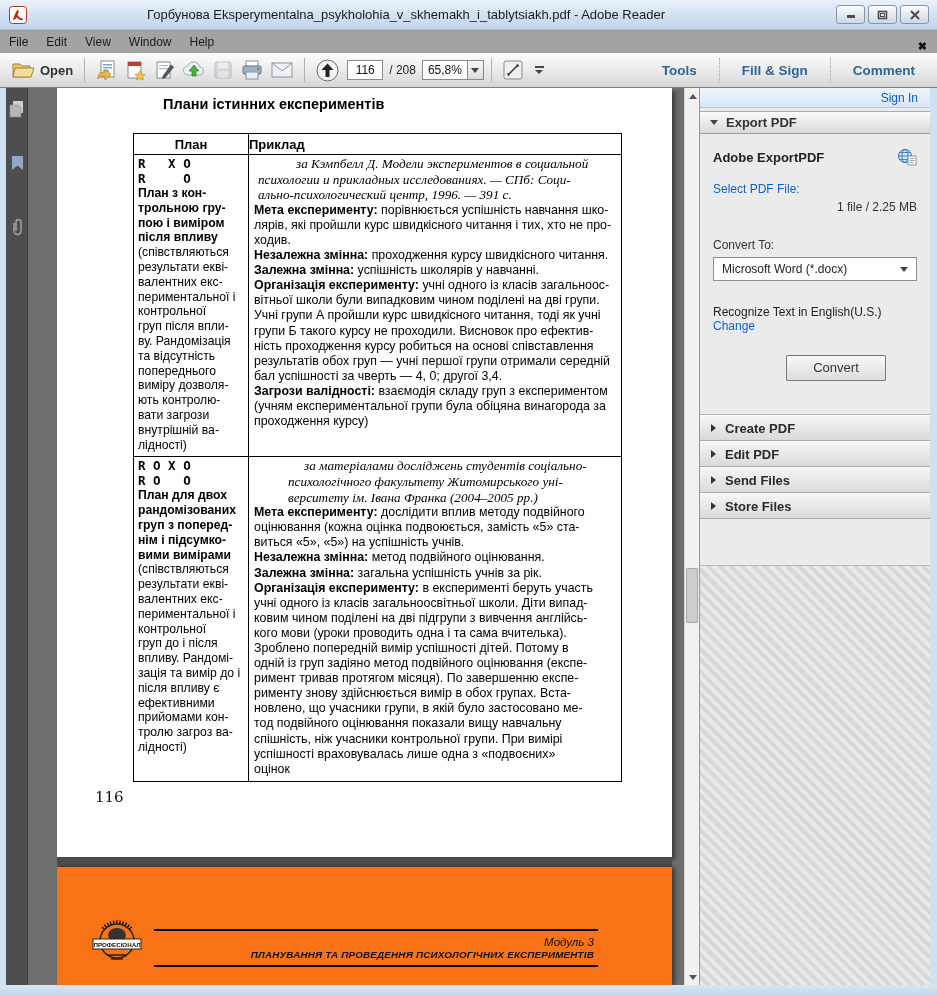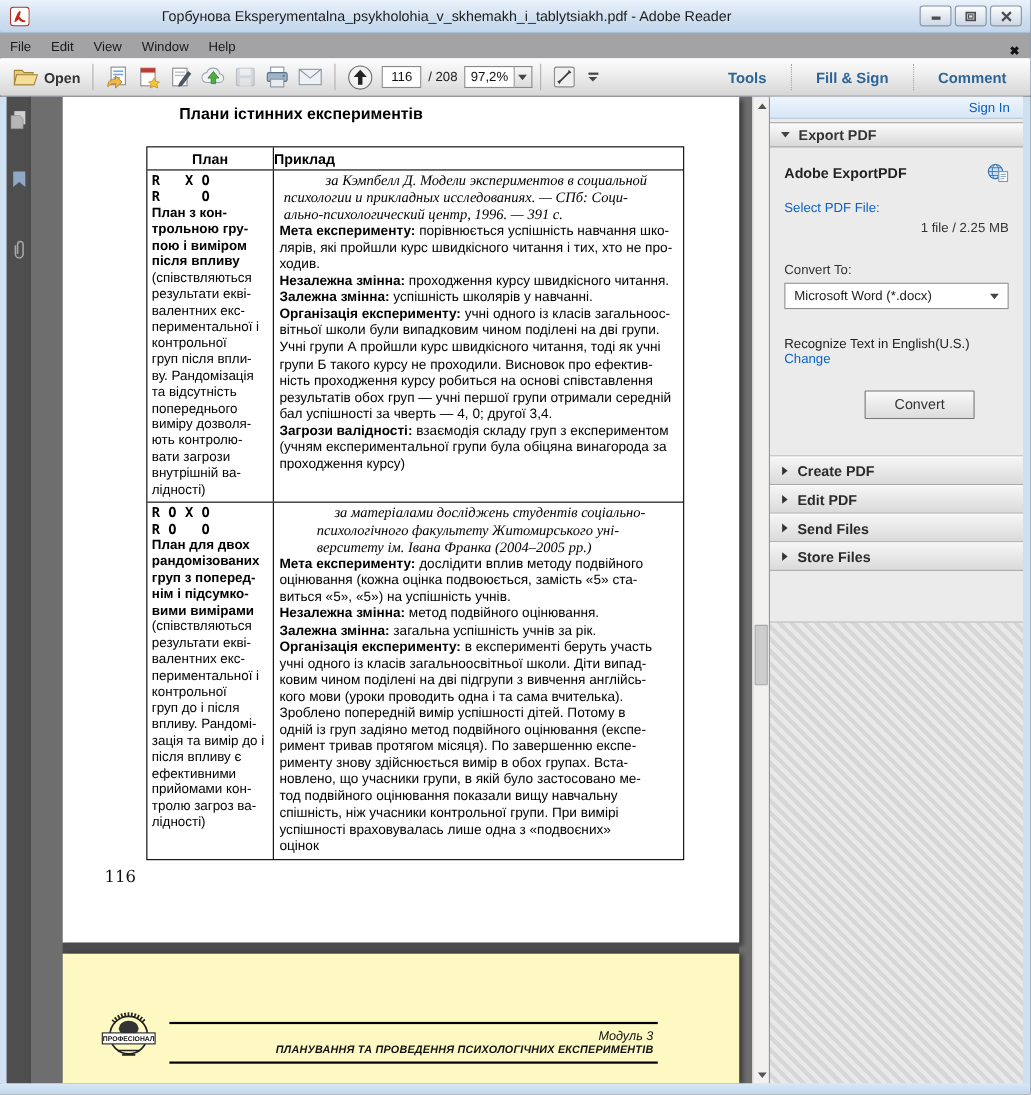--- a/index.html
+++ b/index.html
@@ -50,21 +50,21 @@
   .main { position:absolute; left:0; top:88px; width:937px; height:897px; background:#cfe0f1; }
   .navstrip { position:absolute; left:6px; top:0; width:22px; height:897px; background:#4e4e4e; border-right:1px solid #3c3c3c; }
   .nav-icon { width:22px; height:26px; display:flex; align-items:center; justify-content:center; }
   .navstrip .nav-icon:nth-child(1){ margin-top:8px; }
   .navstrip .nav-icon:nth-child(2){ margin-top:28px; }
   .navstrip .nav-icon:nth-child(3){ margin-top:38px; }
 
   .docarea { position:absolute; left:28px; top:0; width:656px; height:897px; background:#6e6e6e; overflow:hidden; }
   .page1 { position:absolute; left:29px; top:0; width:615px; height:769px; background:#fff; box-shadow:3px 3px 4px rgba(0,0,0,.45); }
   .pagegap { position:absolute; left:29px; top:769px; width:615px; height:10px; background:#4b4b4b; }
-  .page2 { position:absolute; left:29px; top:779px; width:615px; height:118px; background:#fef9c3; box-shadow:3px 0 4px rgba(0,0,0,.45); }
+  .page2 { position:absolute; left:29px; top:779px; width:615px; height:118px; background:#f97316; box-shadow:3px 0 4px rgba(0,0,0,.45); }
 
   
   .doc-title { position:absolute; left:106px; top:8px; font-size:14.5px; font-weight:bold; color:#000; }
   .doc-table { position:absolute; left:76px; top:45px; width:489px; border:1px solid #000; font-size:12.4px; color:#000; }
   .thead { display:flex; border-bottom:1px solid #000; height:21px; align-items:center; font-weight:bold; font-size:13px; }
   .th-plan { width:115px; text-align:center; border-right:1px solid #000; align-self:stretch; display:flex; align-items:center; justify-content:center; }
   .th-ex { flex:1; }
   .trow { display:flex; }
   .trow + .trow { border-top:1px solid #000; }
   .cell-plan { width:115px; border-right:1px solid #000; padding:1px 3px 4px 4px; font-size:12.2px; line-height:14.8px; }
@@ -232,21 +232,21 @@
 
     <div class="tb-btn">
       <svg width="23" height="23" viewBox="0 0 23 23">
         <circle cx="11.5" cy="11.5" r="10.5" fill="#f2f2f2" stroke="#6a6a6a"></circle>
         <polygon points="11.5,4.5 17.5,11 13.5,11 13.5,18 9.5,18 9.5,11 5.5,11" fill="#222"></polygon>
       </svg>
     </div>
     <div class="page-box">116</div>
     <span class="page-total">/ 208</span>
 
-    <div class="zoom-box">97,2%</div>
+    <div class="zoom-box">65,8%</div>
     <div class="drop-btn">
         <span class="tri-down"></span>
       </div>
     <div class="tb-sep"></div>
 
     <div class="tb-btn">
       <svg width="20" height="20" viewBox="0 0 20 20">
         <rect x="1" y="1" width="18" height="18" rx="2" fill="#efefef" stroke="#8a8a8a"></rect>
         <path d="M6 14 L14 6" stroke="#3a3a3a" stroke-width="1.6"></path>
         <polygon points="14,3.5 16.5,6 13,7.5" fill="#3a3a3a"></polygon>

